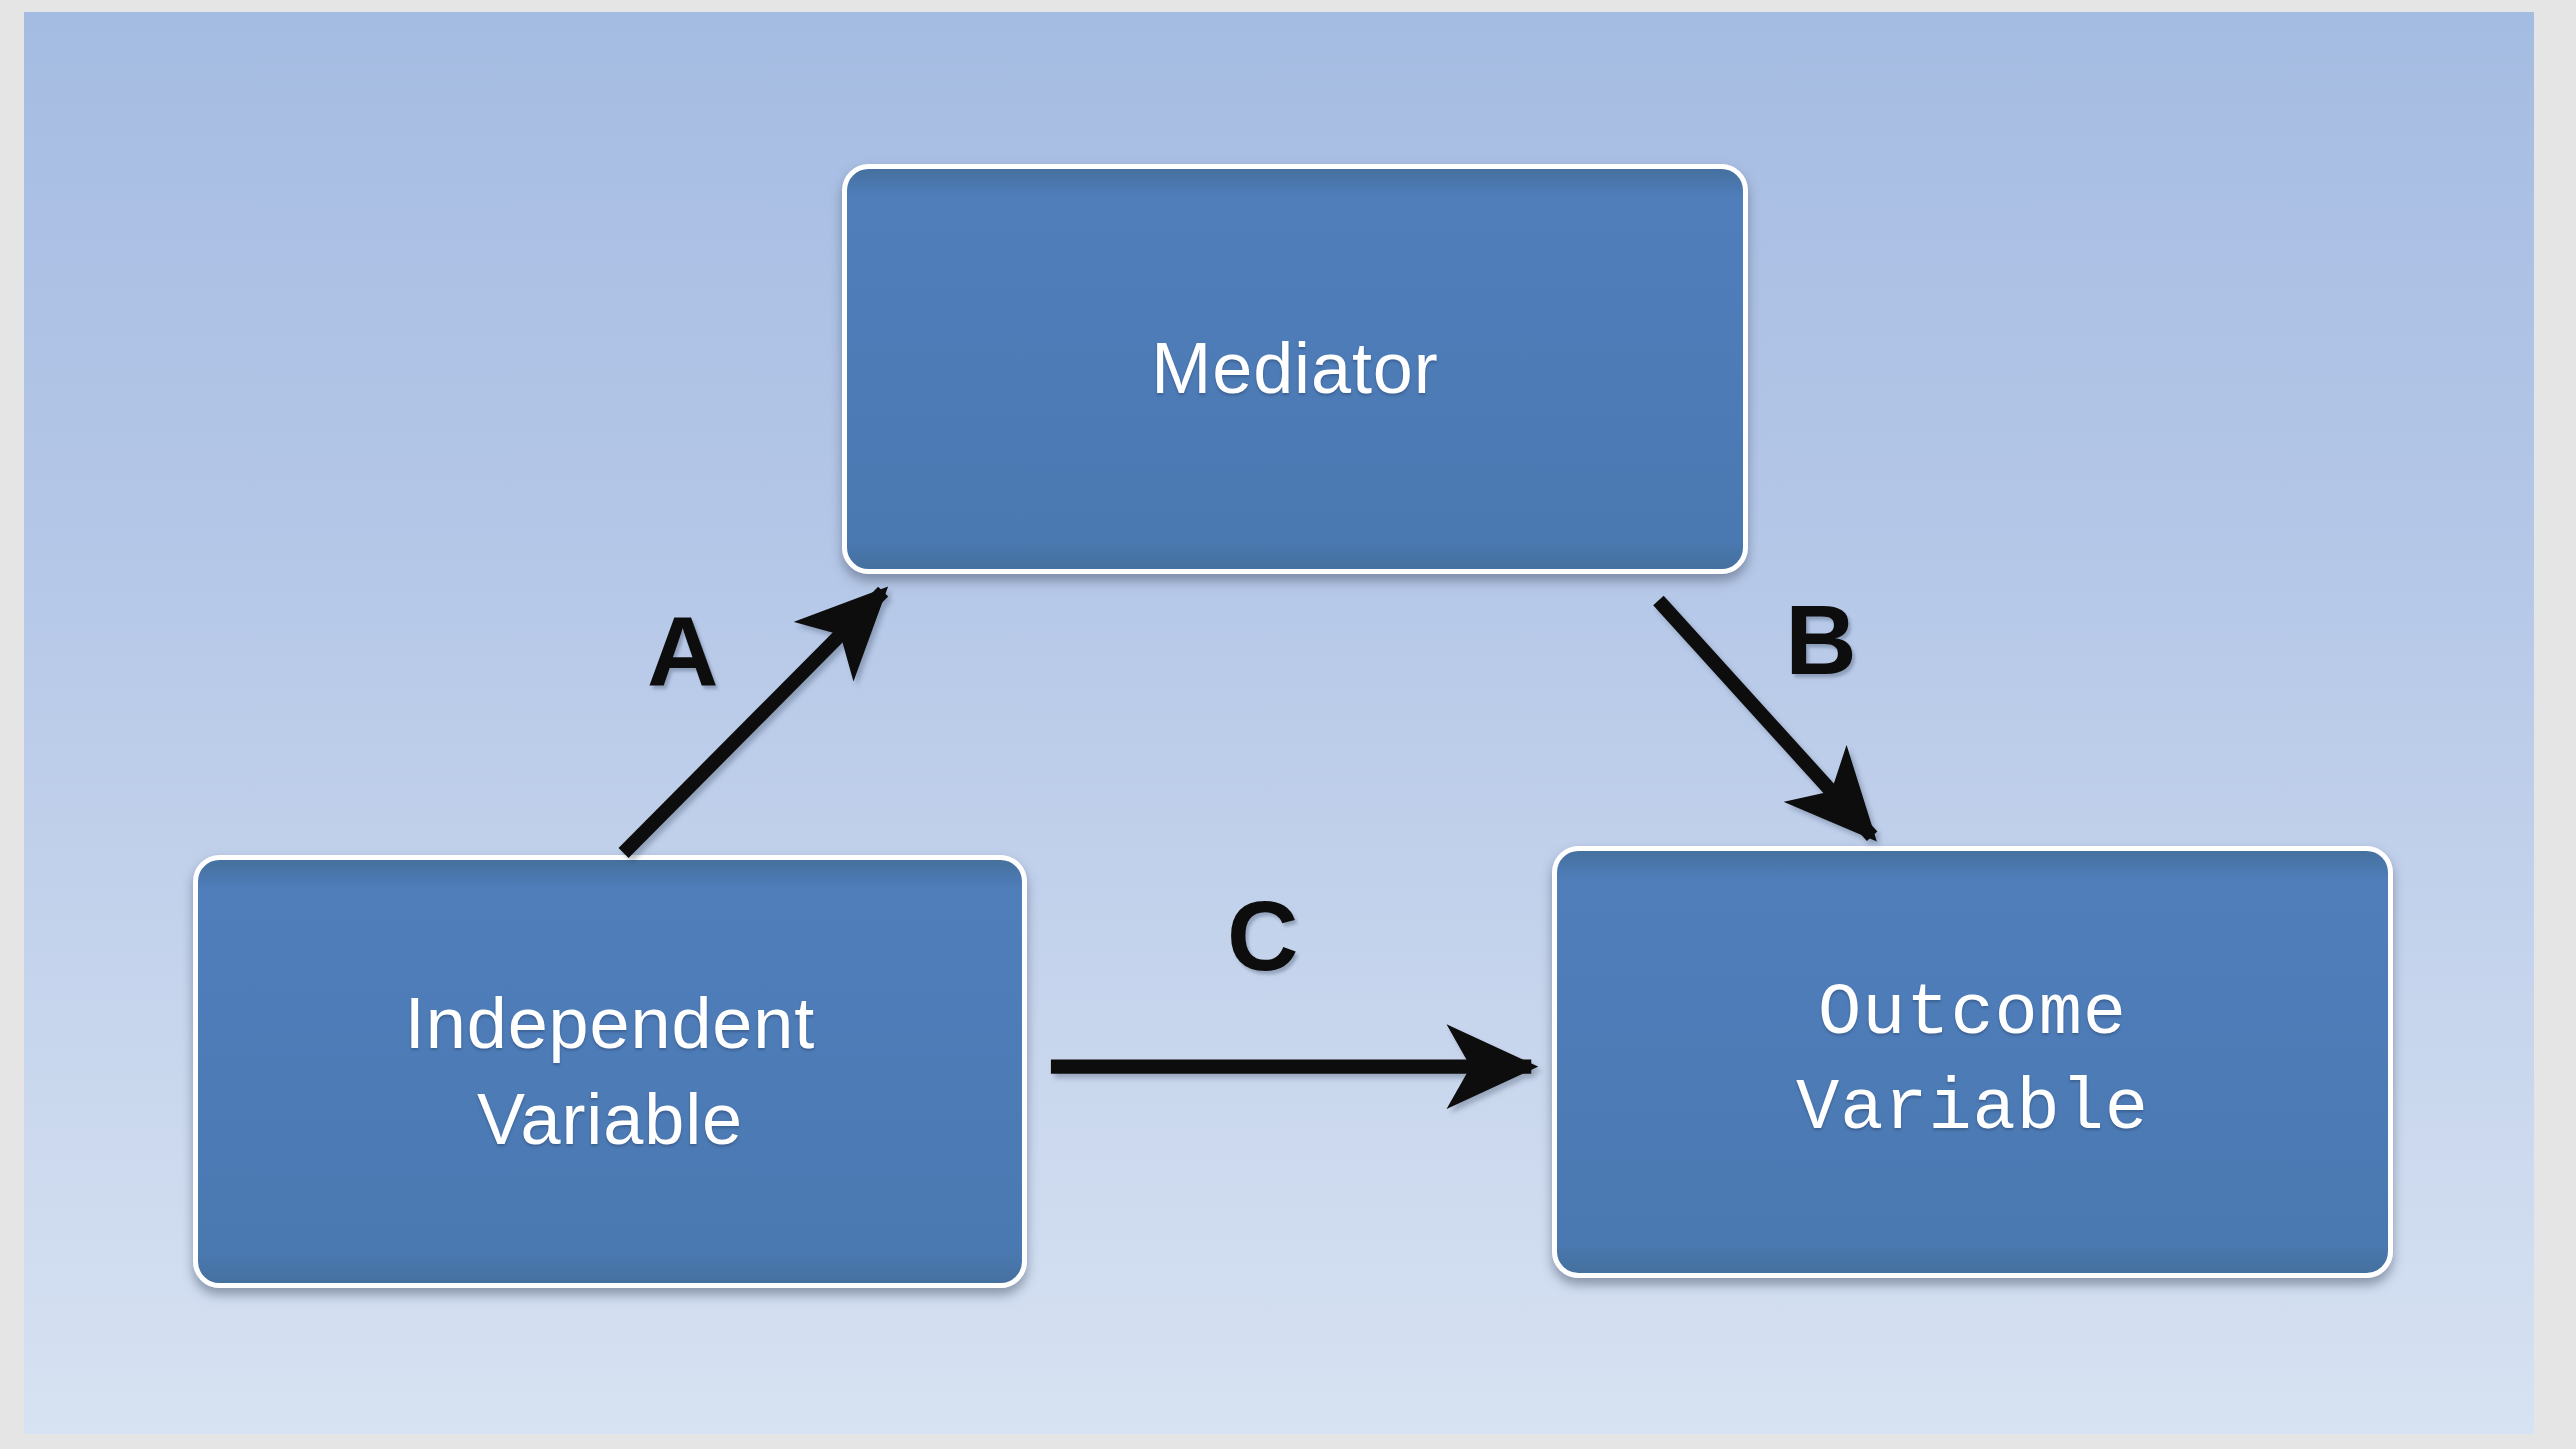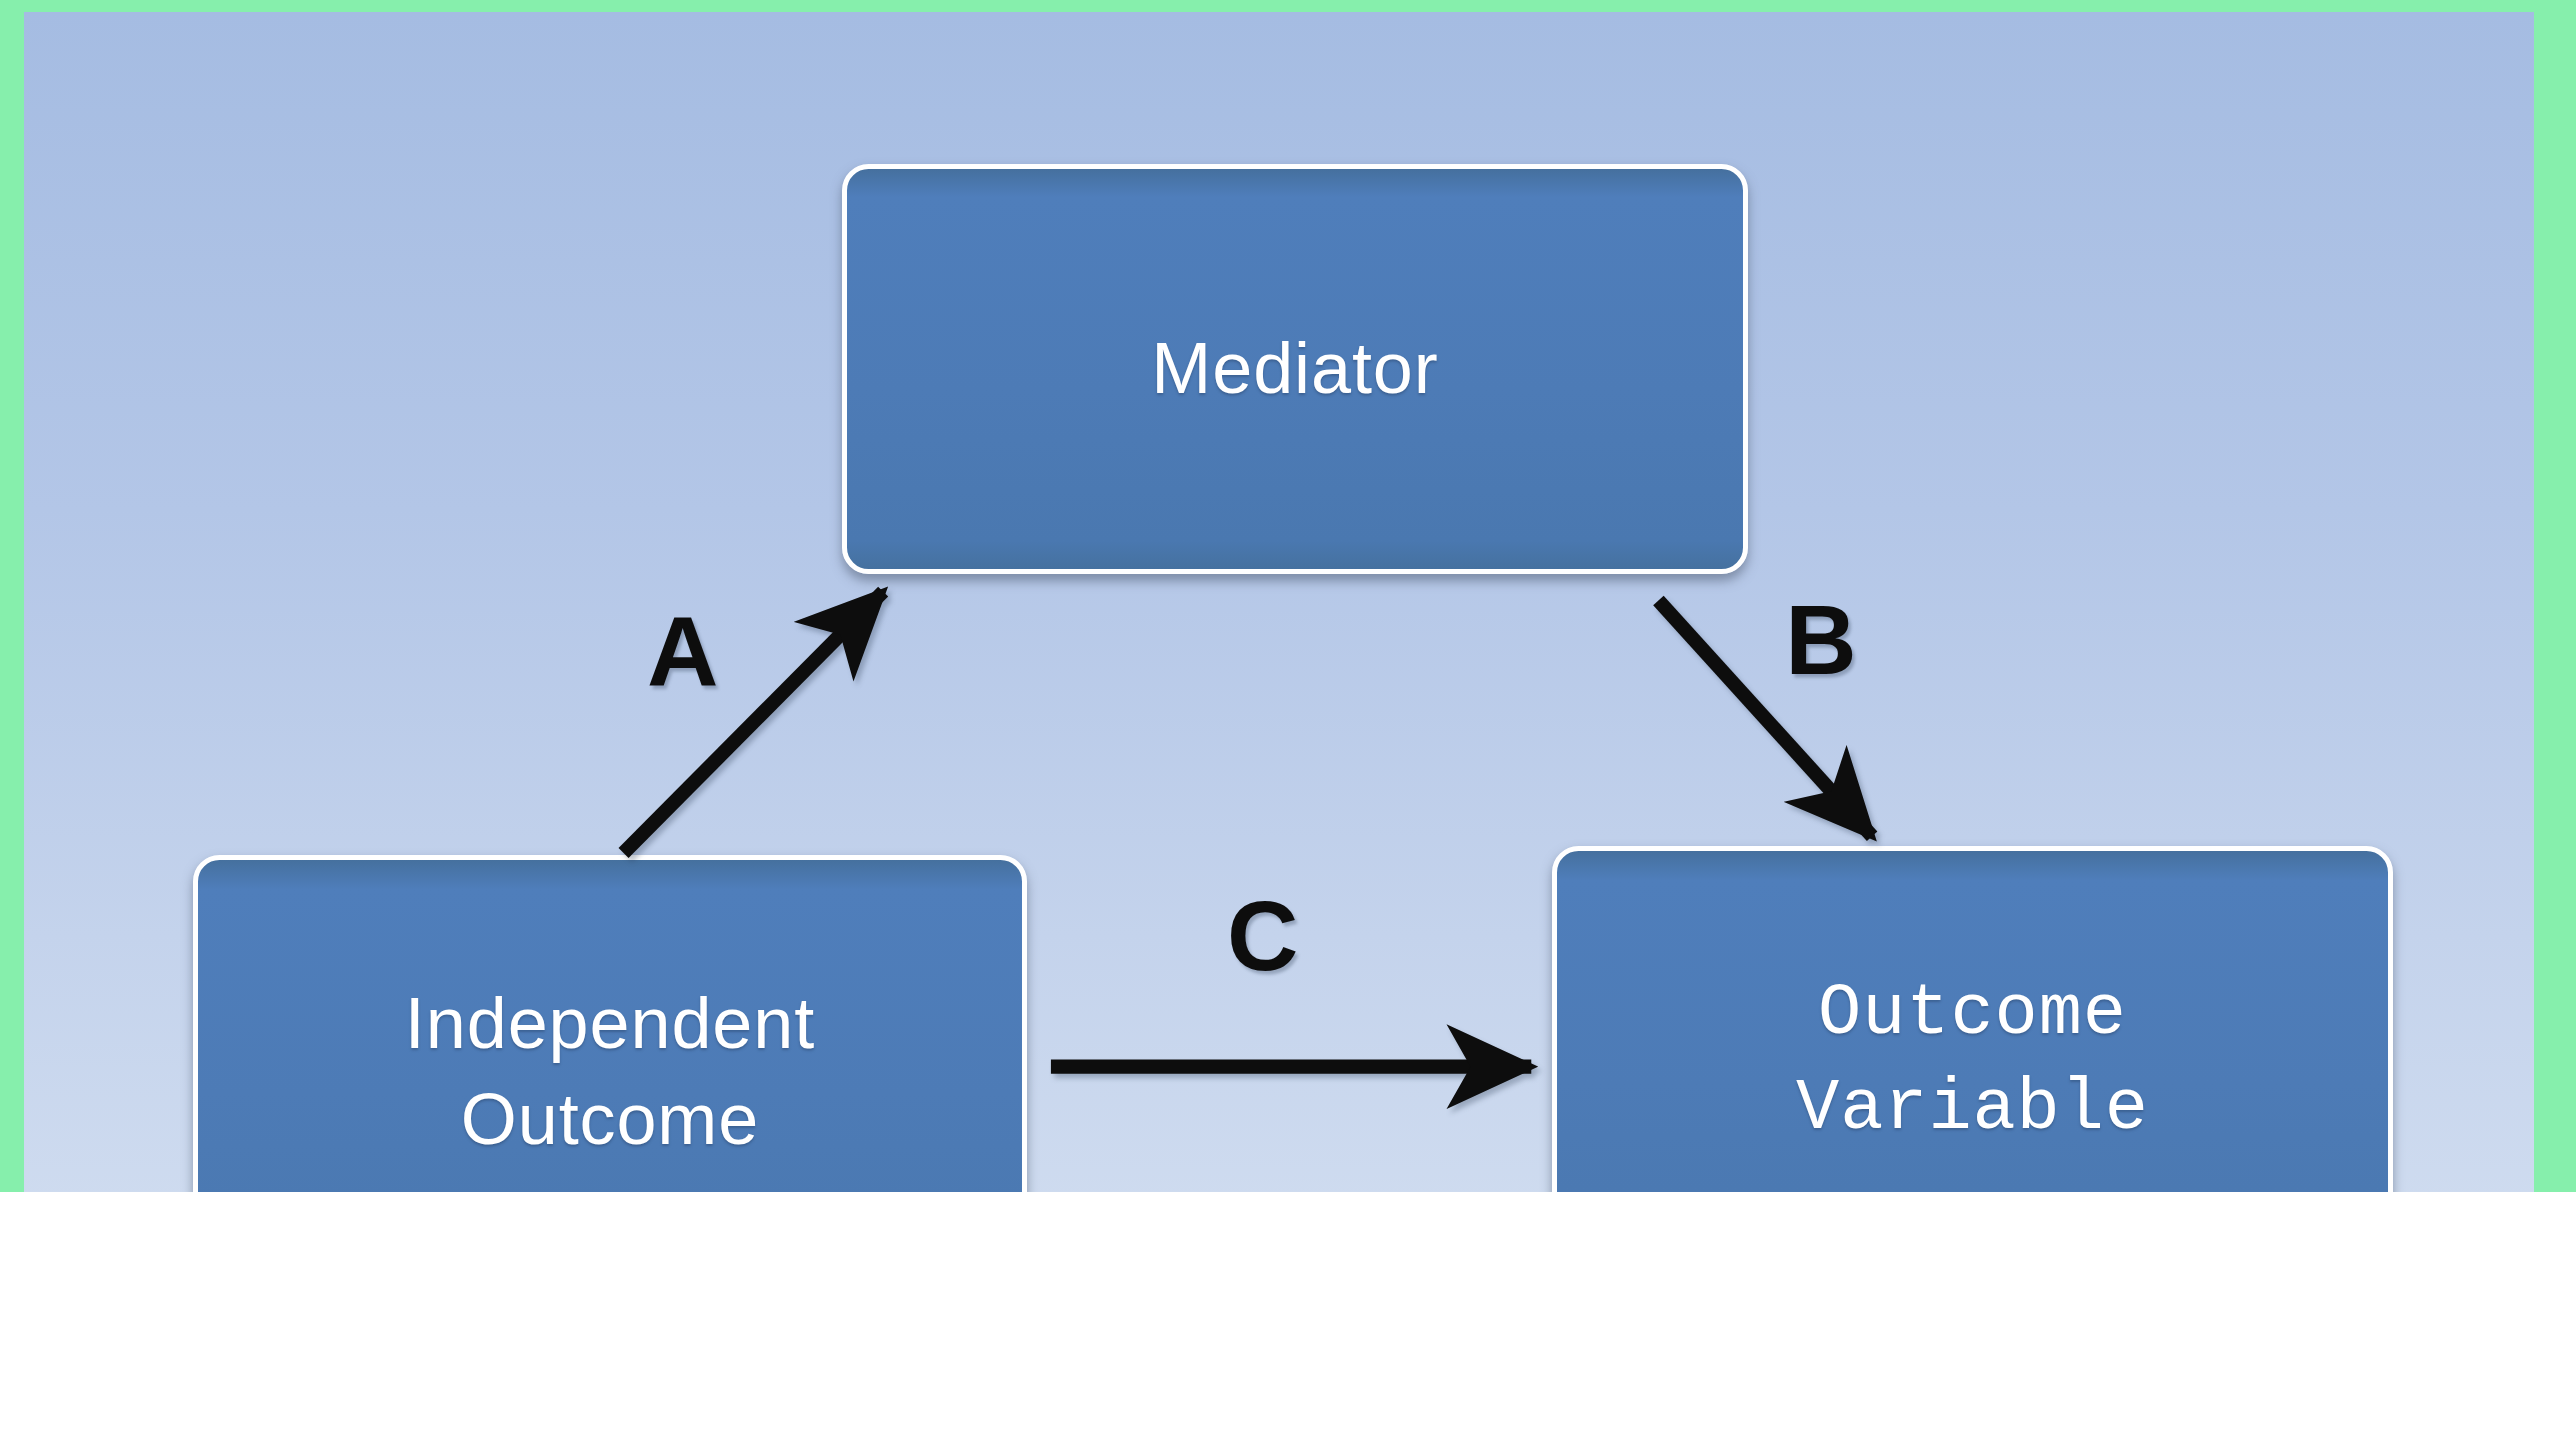--- a/index.html
+++ b/index.html
@@ -4,22 +4,22 @@
 <style>
   html, body {
     margin: 0;
     padding: 0;
     background: #ffffff;
     font-family: "Liberation Sans", "DejaVu Sans", sans-serif;
   }
   .page {
     position: relative;
     width: 2576px;
-    height: 1192px;
-    background: #86efac;
+    height: 1449px;
+    background: #e5e5e5;
     overflow: hidden;
   }
   .canvas {
     position: absolute;
     left: 24px;
     top: 11.5px;
     width: 2510px;
     height: 1422px;
     background: linear-gradient(180deg, #a5bce2 0%, #b3c6e7 35%, #c4d3ec 65%, #d7e2f2 100%);
   }
@@ -71,21 +71,21 @@
 
 <div class="page">
   <div class="canvas"></div>
 
   <div class="node node-mediator">
     <span class="node-label">Mediator</span>
   </div>
 
   <div class="node node-independent">
     <span class="node-label">Independent
-Outcome</span>
+Variable</span>
   </div>
 
   <div class="node node-outcome">
     <span class="node-label">Outcome
 Variable</span>
   </div>
 
   <svg class="overlay" viewBox="0 0 2917 1641">
     <defs>
       <marker id="arrowhead" markerWidth="6.5" markerHeight="6" refX="6" refY="3" orient="auto" markerUnits="strokeWidth">

